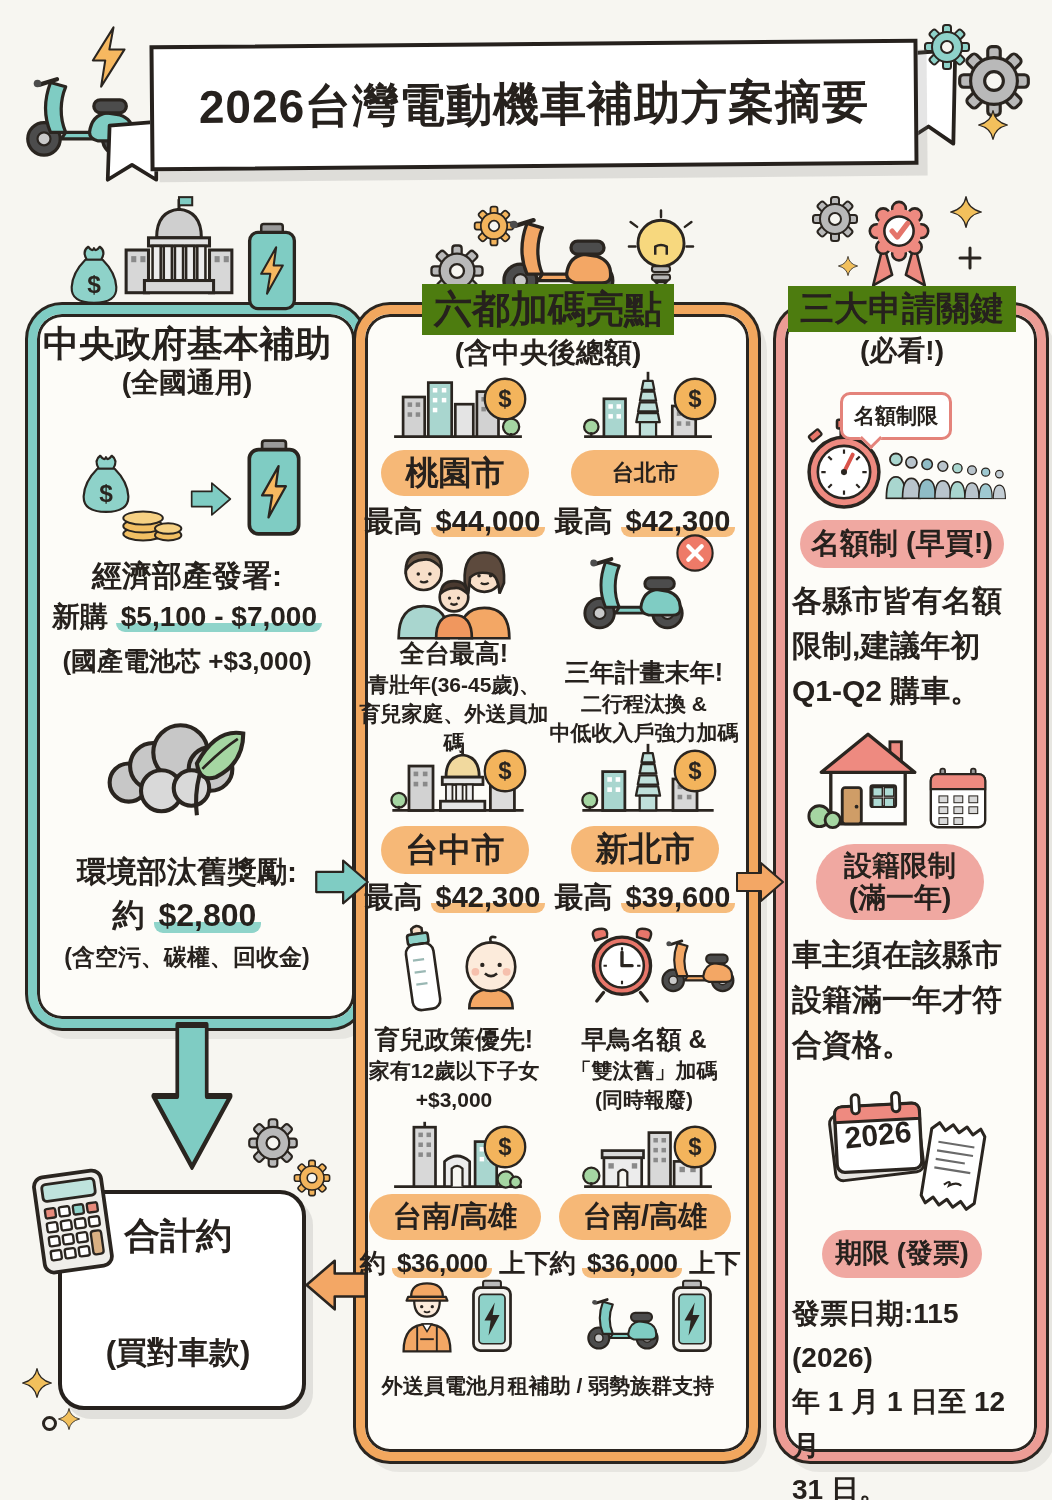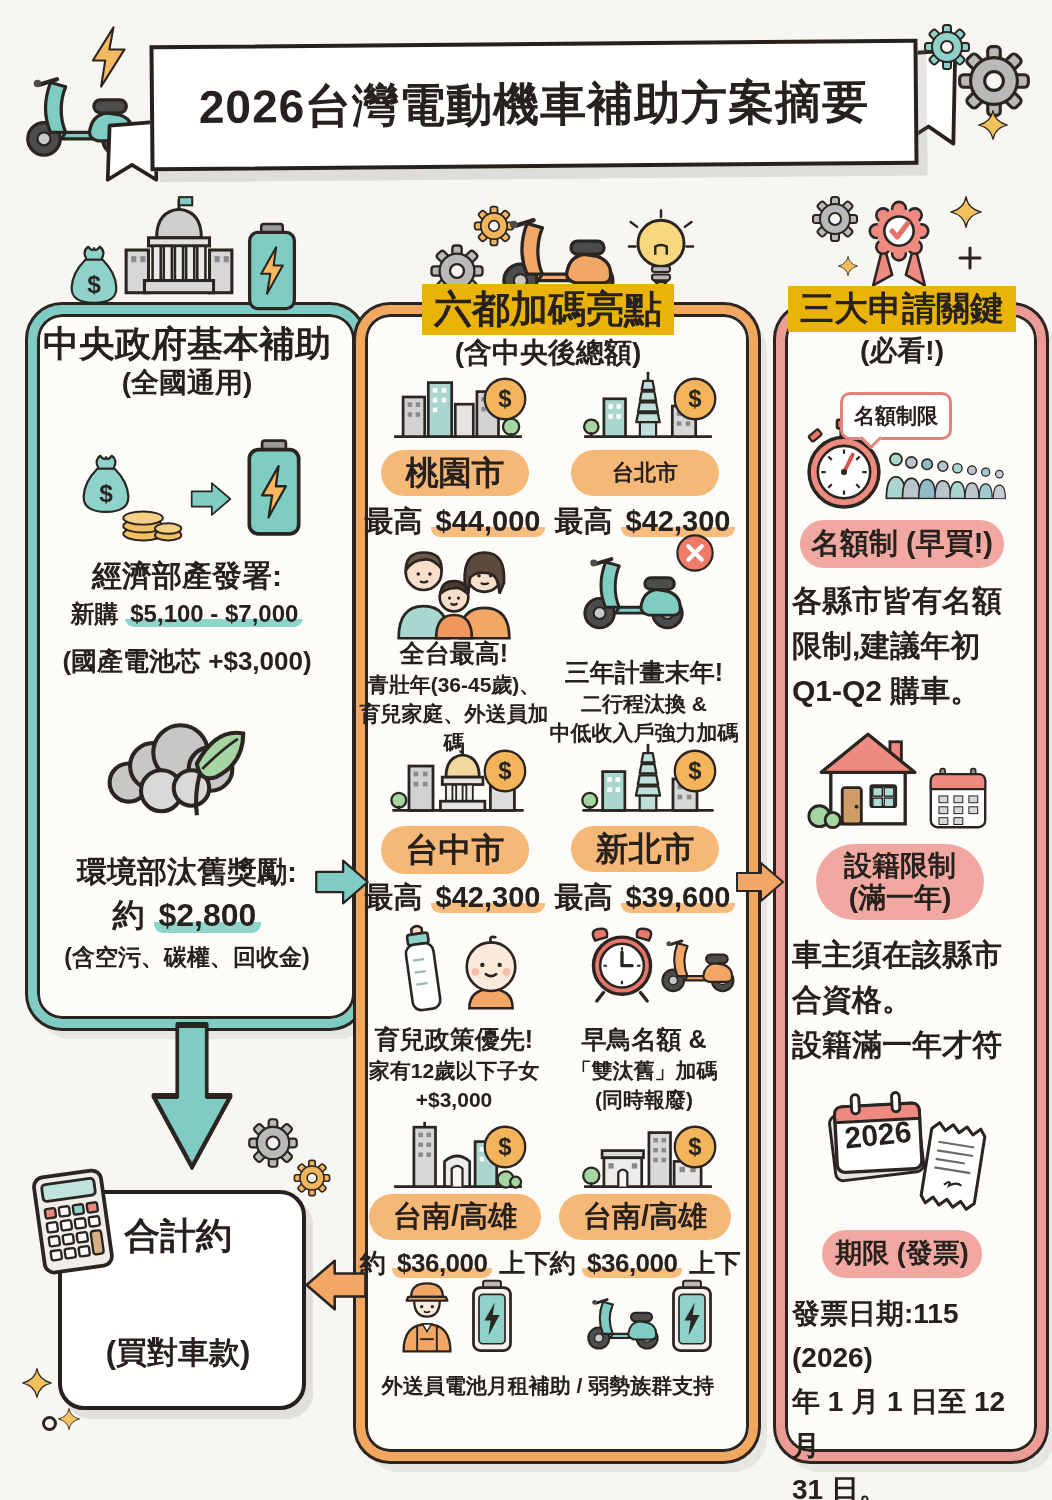--- a/index.html
+++ b/index.html
@@ -21,21 +21,21 @@
   .banner-title{font-size:46px;font-weight:800;letter-spacing:1px;white-space:nowrap;}
   
   .frame{
     position:absolute;background:#fdfcf8;border-radius:34px;z-index:1;
     box-shadow:0 0 0 3px #2a2520, 9px 11px 0 rgba(120,120,120,.13), inset 0 0 0 3px #2a2520;
   }
   .frame-teal{border:9px solid #7fccc3;}
   .frame-orange{border:9px solid #f2a75e;}
   .frame-pink{border:9px solid #ec9c95;}
   .box-head{position:absolute;z-index:4;text-align:center;font-weight:800;}
-  .mask{display:inline-block;background:#eab308;padding:0 12px;}
+  .mask{display:inline-block;background:#4d7c0f;padding:0 12px;}
   .hl{padding:0 5px;border-radius:9px;}
   .hl-teal{background:linear-gradient(to top,#8fd4ca 30%,rgba(143,212,202,0) 30%);}
   .hl-orange{background:linear-gradient(to top,#f6bd7e 32%,rgba(246,189,126,0) 32%);}
   .pill{
     position:absolute;display:flex;flex-direction:column;align-items:center;justify-content:center;
     background:#f6b877;border-radius:26px;font-weight:800;z-index:2;line-height:1.15;
   }
   .pill-pink{background:#f0a8a1;}
   .amt{position:absolute;text-align:center;font-weight:800;white-space:nowrap;z-index:2;}
   .note{position:absolute;text-align:center;z-index:2;}
@@ -533,21 +533,21 @@
       <use href="#sym-coins"></use>
     </svg>
   <svg class="icon" style="left:186px;top:478px;width:50px;height:42px;color:#7fccc3">
       <use href="#sym-arrow"></use>
     </svg>
   <svg class="icon" style="left:242px;top:438px;width:64px;height:102px;color:#7fccc3">
       <use href="#sym-battery"></use>
     </svg>
 
   <div class="amt" style="left:36px;top:556px;width:302px;font-size:30px">經濟部產發署:</div>
-  <div class="amt" style="left:30px;top:598px;width:314px;font-size:24px">
+  <div class="amt" style="left:30px;top:598px;width:314px;font-size:28px">
     <span>新購 </span><span class="hl hl-teal">$5,100 - $7,000</span>
   </div>
   <div class="amt" style="left:30px;top:644px;width:314px;font-size:26px">(國產電池芯 +$3,000)</div>
 
   <svg class="icon" style="left:86px;top:698px;width:200px;height:150px">
       <use href="#sym-cloudleaf"></use>
     </svg>
   <div class="amt" style="left:36px;top:852px;width:302px;font-size:30px">環境部汰舊獎勵:</div>
   <div class="amt" style="left:36px;top:894px;width:302px;font-size:32px">
     <span>約 </span><span class="hl hl-teal">$2,800</span>
@@ -768,22 +768,22 @@
     </svg>
   <svg class="icon" style="left:924px;top:764px;width:68px;height:72px">
       <use href="#sym-calendar"></use>
     </svg>
   <div class="pill pill-pink" style="left:816px;top:844px;width:168px;height:76px;font-size:28px;border-radius:38px">
     <div>設籍限制</div>
     <div>(滿一年)</div>
   </div>
   <div class="rtext" style="left:792px;top:932px;width:226px">
     <div>車主須在該縣市</div>
+    <div>設籍滿一年才符</div>
     <div>合資格。</div>
-    <div>設籍滿一年才符</div>
   </div>
 
   <svg class="icon" style="left:820px;top:1080px;width:116px;height:106px;transform:rotate(-3deg)">
       <use href="#sym-calendar2026"></use>
     </svg>
   <div class="amt" style="left:838px;top:1118px;width:80px;font-size:30px;transform:rotate(-6deg);z-index:3">2026</div>
   <svg class="icon" style="left:914px;top:1116px;width:78px;height:100px;transform:rotate(9deg)">
       <use href="#sym-receipt"></use>
     </svg>
   <div class="pill pill-pink" style="left:822px;top:1230px;width:160px;height:48px;font-size:27px">期限 (發票)</div>

